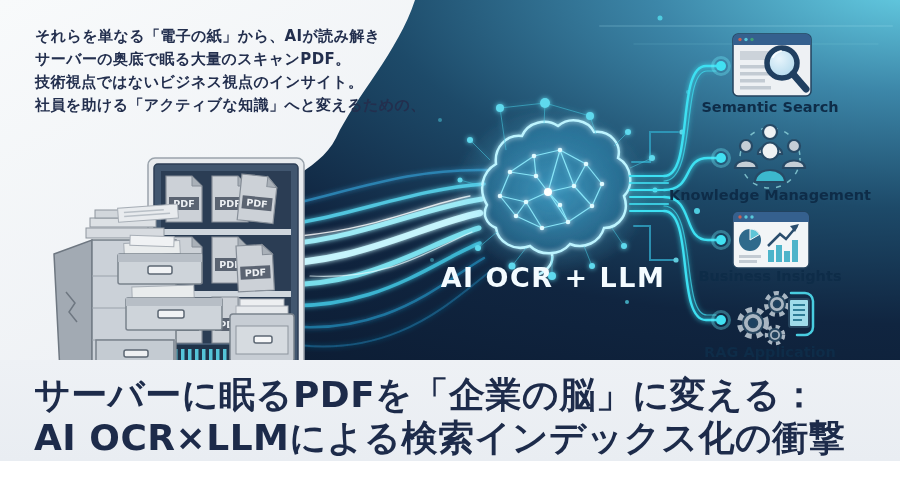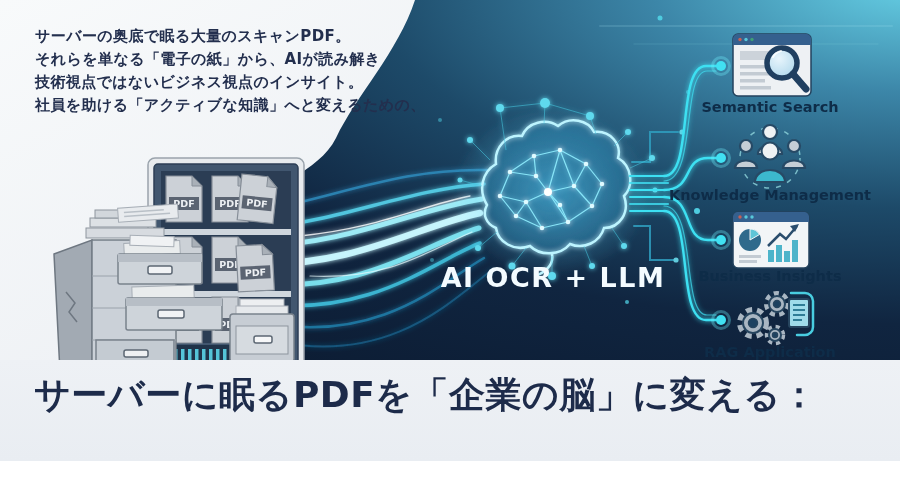--- a/index.html
+++ b/index.html
@@ -394,23 +394,24 @@
       <rect x="158" y="310" width="26" height="8" rx="2" fill="#f1f3f5" stroke="#5c6773" stroke-width="1.5"></rect>
     </g>
     <g>
       <rect x="96" y="340" width="78" height="26" fill="#c4cbd2" stroke="#79828c" stroke-width="1.5"></rect>
       <rect x="124" y="350" width="24" height="7" rx="2" fill="#eef0f2" stroke="#5c6773" stroke-width="1.5"></rect>
     </g>
   </g>
 </svg>
 
   <div class="intro">
+    <div>それらを単なる「電子の紙」から、AIが読み解き</div>
     <div>サーバーの奥底で眠る大量のスキャンPDF。</div>
-    <div>それらを単なる「電子の紙」から、AIが読み解き</div>
     <div>技術視点ではないビジネス視点のインサイト。</div>
     <div>社員を助ける「アクティブな知識」へと変えるための、</div>
   </div>
 
   <div class="band">
     <div class="headline">サーバーに眠るPDFを「企業の脳」に変える：</div>
+    <div class="headline">AI OCR×LLMによる検索インデックス化の衝撃</div>
   </div>
 
 </div>
 
 </body></html>

